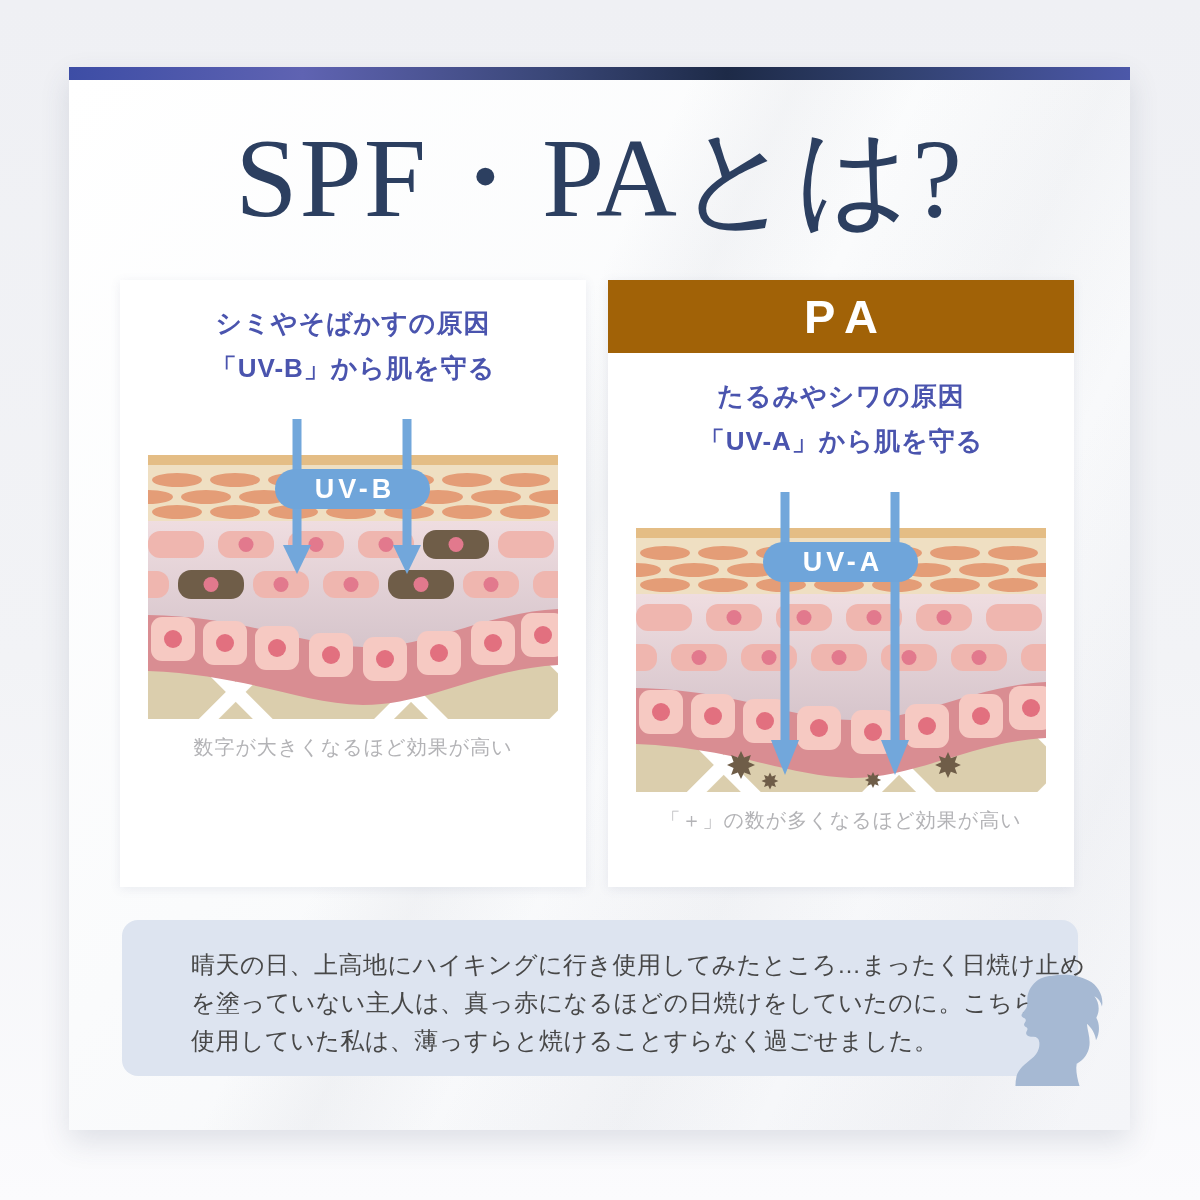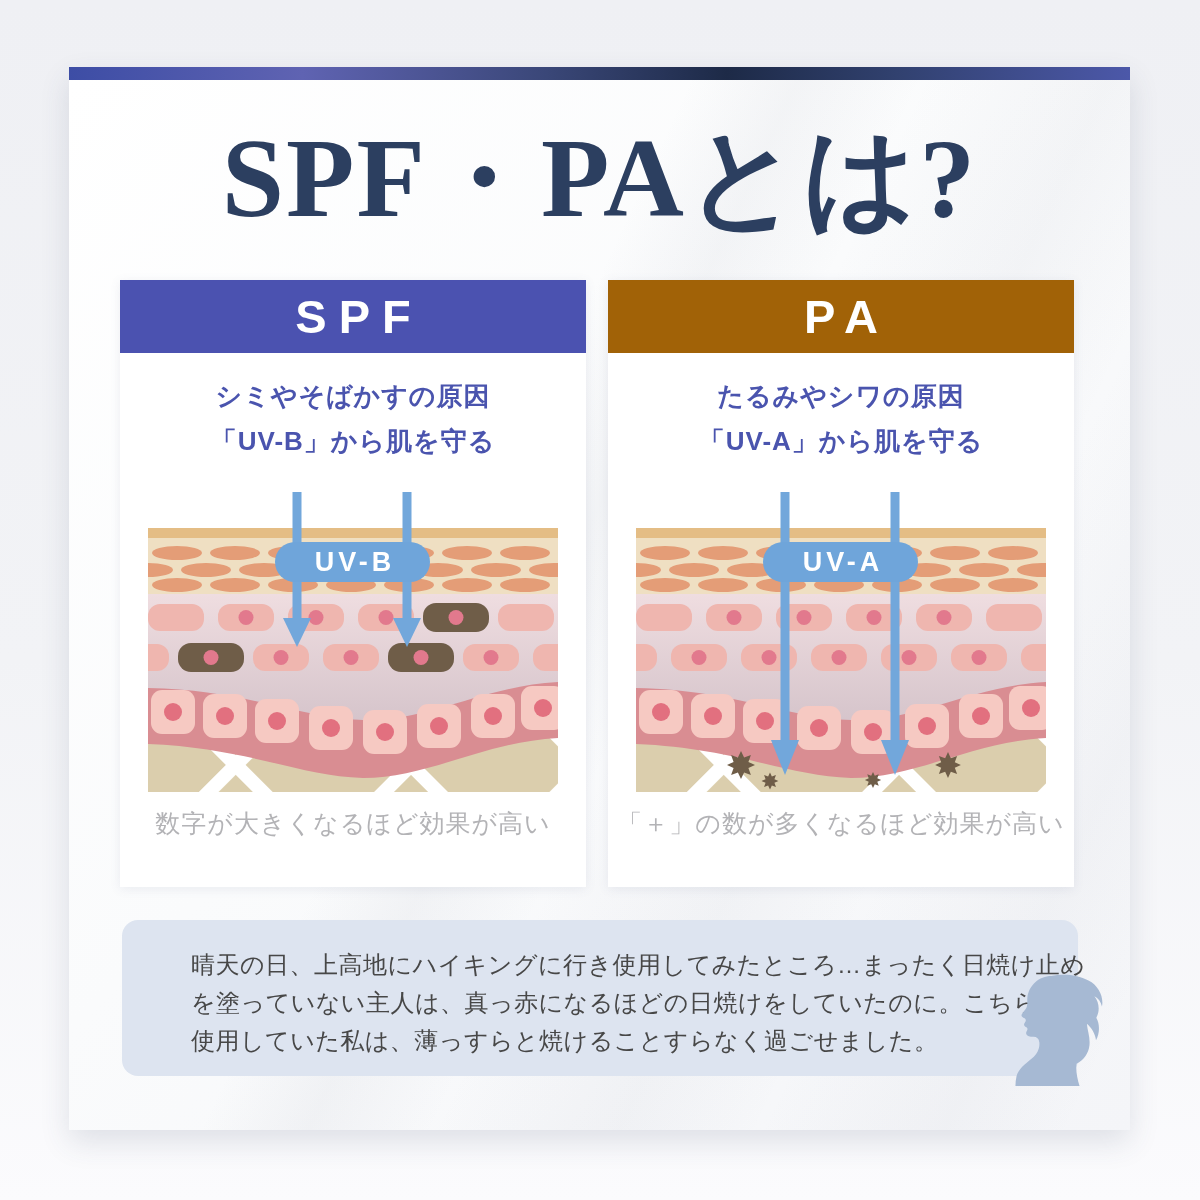--- a/index.html
+++ b/index.html
@@ -18,21 +18,21 @@
   }
   .card-inner{
     position:relative;width:100%;height:1050px;
     background:
       linear-gradient(115deg,rgba(255,255,255,0) 40%,rgba(130,136,155,.07) 47%,rgba(255,255,255,0) 55%,rgba(130,136,155,.06) 67%,rgba(255,255,255,0) 76%,rgba(130,136,155,.05) 88%,rgba(255,255,255,0) 96%),
       linear-gradient(135deg,#ffffff 0%,#fafbfc 45%,#f4f5f8 100%);
   }
   .title{
     margin:0;padding-top:40px;text-align:center;
     font-family:"Liberation Serif","DejaVu Serif",serif;
-    font-size:112px;line-height:1.04;font-weight:700;
+    font-size:112px;line-height:1.04;font-weight:400;
     color:#2c3f60;letter-spacing:2px;
   }
   .panels{position:absolute;left:51px;top:200px;width:954px;display:flex;gap:22px;}
   .panel{
     width:466px;height:607px;background:#ffffff;
     box-shadow:0 2px 10px rgba(90,100,140,.10);
     display:flex;flex-direction:column;align-items:center;
   }
   .panel-header{
     width:100%;height:73px;display:flex;align-items:center;justify-content:center;
@@ -40,21 +40,21 @@
   }
   .panel-header.spf{background:#4b52b0;}
   .panel-header.pa{background:#a16207;}
   .desc{
     margin:21px 0 0 0;text-align:center;
     color:#4a54ae;font-size:26px;font-weight:bold;line-height:45px;letter-spacing:1px;
   }
   .skin{display:block;margin-top:28px;}
   .caption{
     margin:15px 0 0 0;text-align:center;
-    color:#b3b3b6;font-size:25px;letter-spacing:1px;
+    color:#b3b3b6;font-size:20px;letter-spacing:1px;
   }
   .testimonial{
     position:absolute;left:53px;top:840px;width:956px;height:156px;
     background:#dde4f0;border-radius:16px;
   }
   .t-text{padding:26px 120px 0 33px;margin-left:36px;}
   .t-line{margin:0;white-space:nowrap;color:#474747;font-size:24px;line-height:38px;letter-spacing:.5px;}
   .woman{position:absolute;right:-26px;bottom:-10px;}
   svg text.uv{
     font-family:"Liberation Sans","DejaVu Sans",sans-serif;
@@ -66,21 +66,20 @@
 
 <div class="card">
   <div class="top-bar"></div>
   <div class="card-inner">
 
     <h1 class="title">SPF・PAとは?</h1>
 
     <div class="panels">
 
       <section class="panel">
-        <header class="panel-header spf">SPF</header>
         <p class="desc"><span>シミやそばかすの原因</span><br><span>「UV-B」から肌を守る</span></p>
 
         <svg class="skin" viewBox="0 0 410 300" width="410" height="300">
           <defs>
             <linearGradient id="spf-derm" x1="0" y1="0" x2="0" y2="1">
               <stop offset="0" stop-color="#efdde0"></stop>
                 <stop offset="1" stop-color="#d3c2c9"></stop>
             </linearGradient>
             <pattern id="spf-lat" width="124" height="124" patternUnits="userSpaceOnUse" patternTransform="rotate(45)">
               <rect width="124" height="124" fill="#dbcead"></rect>

